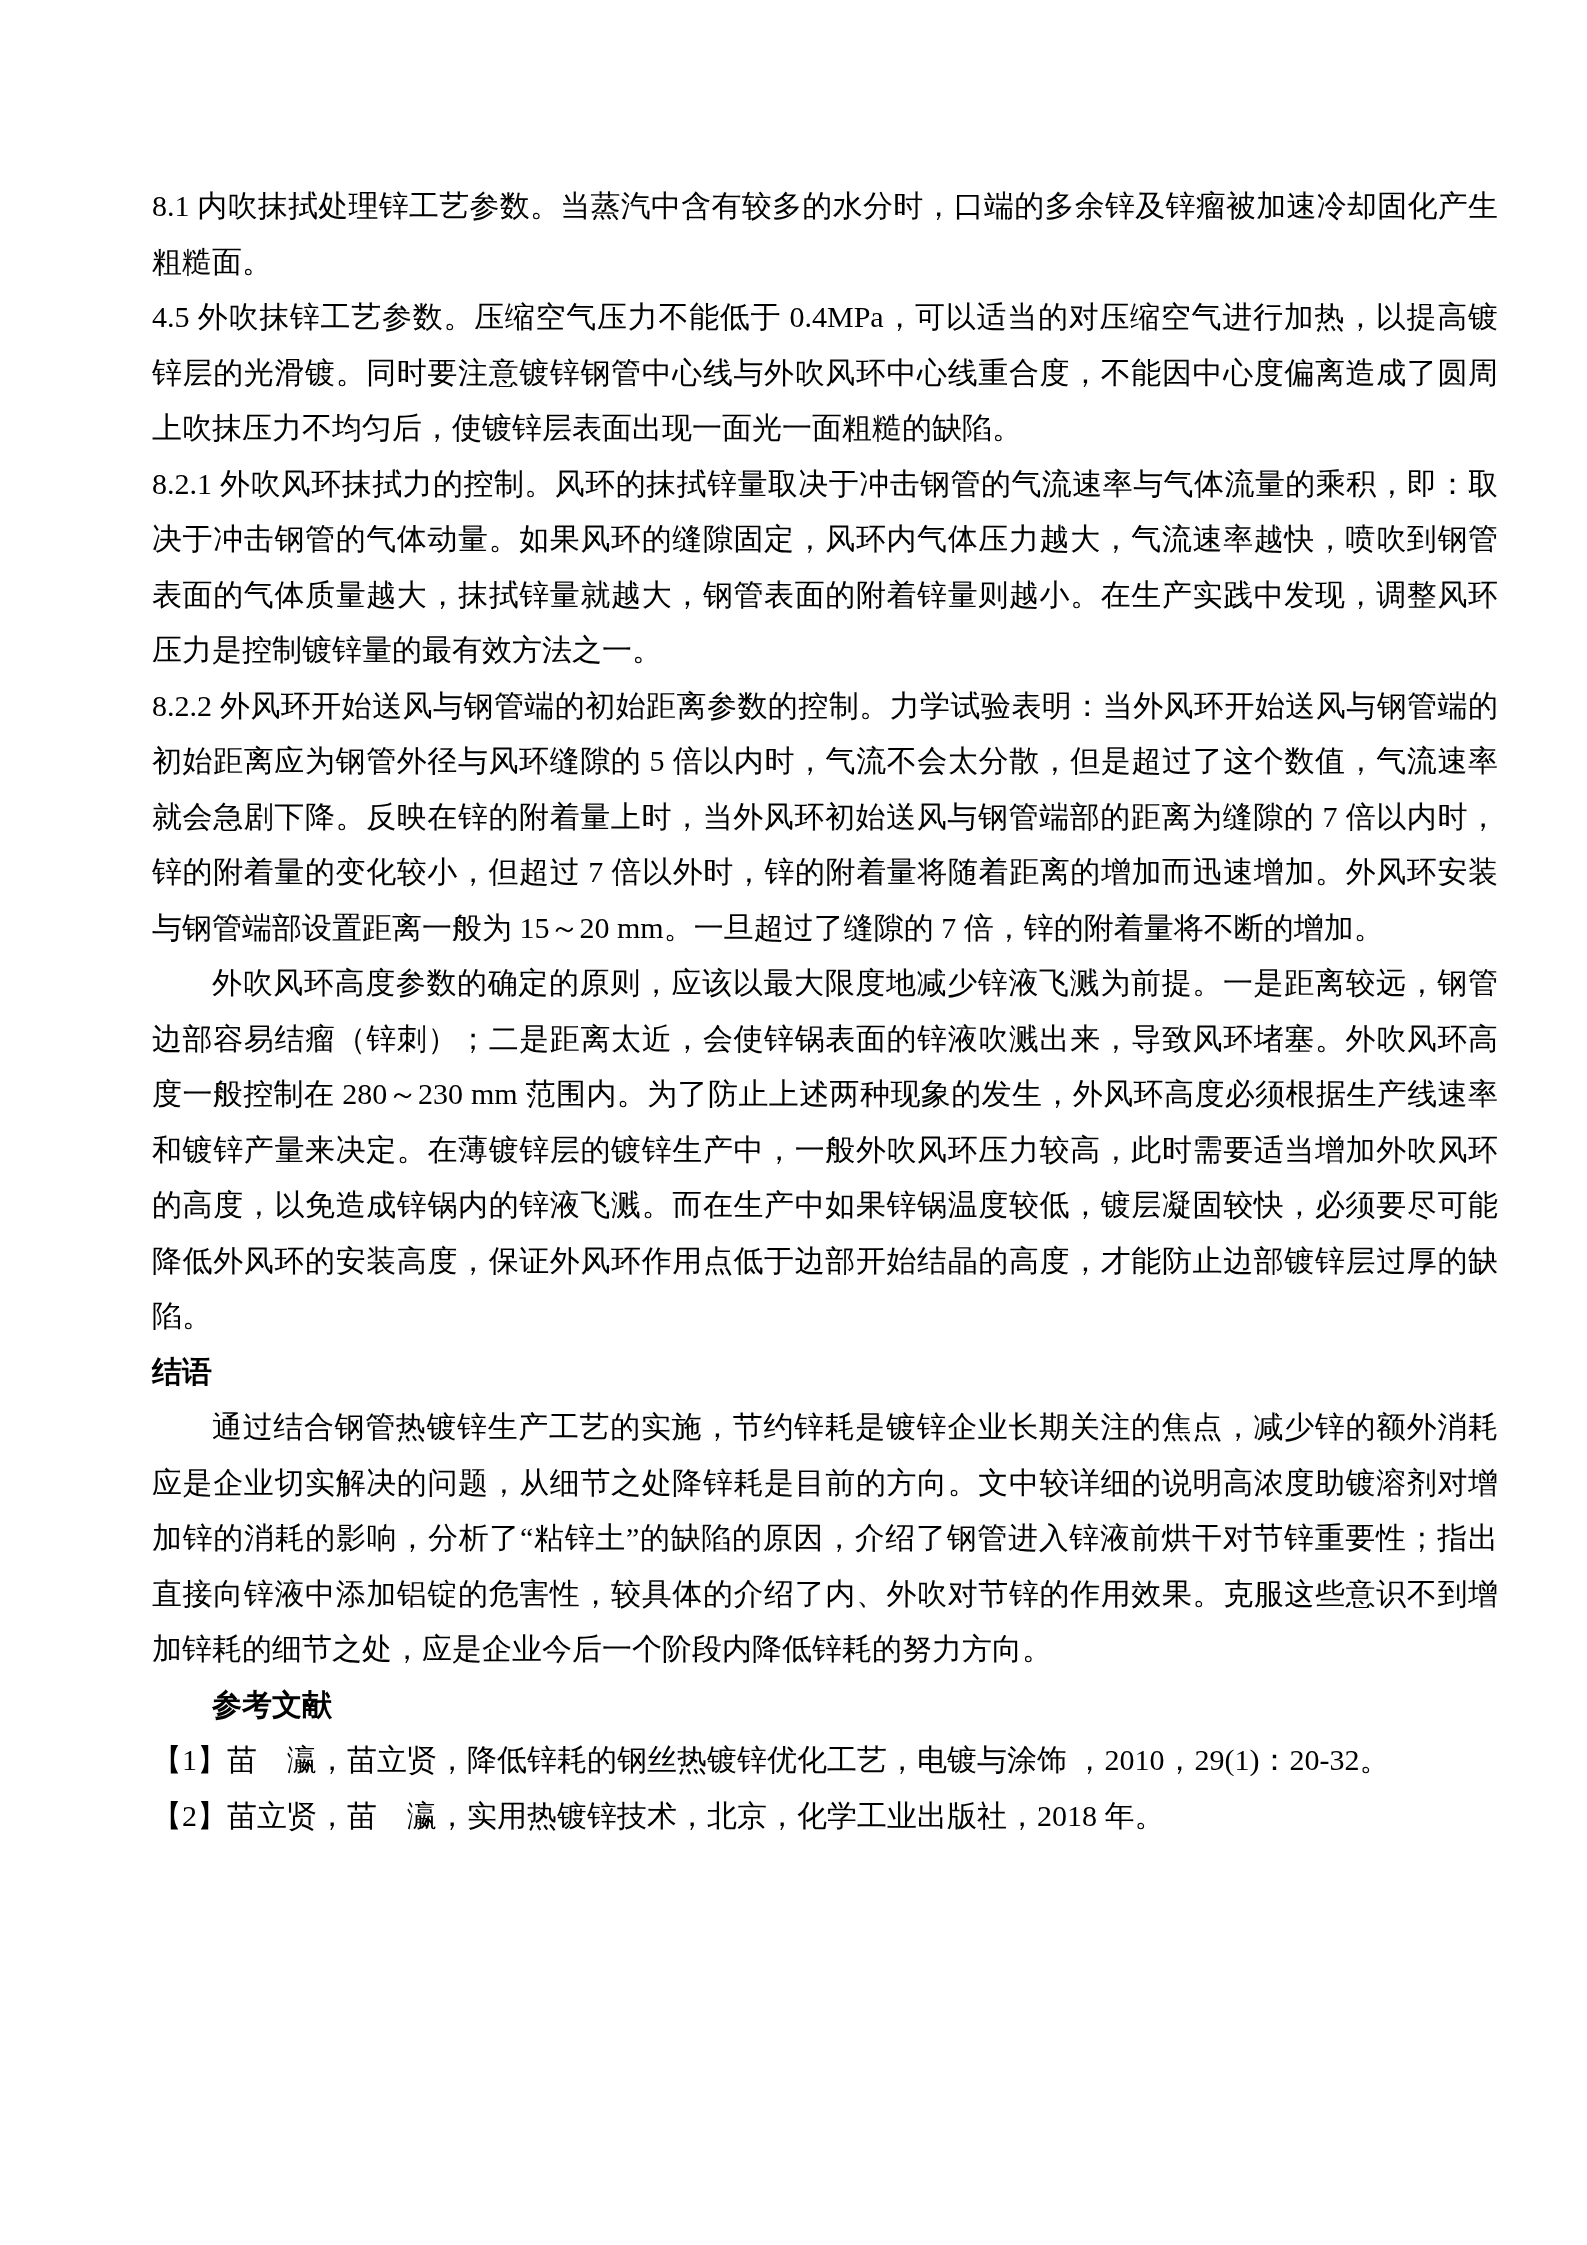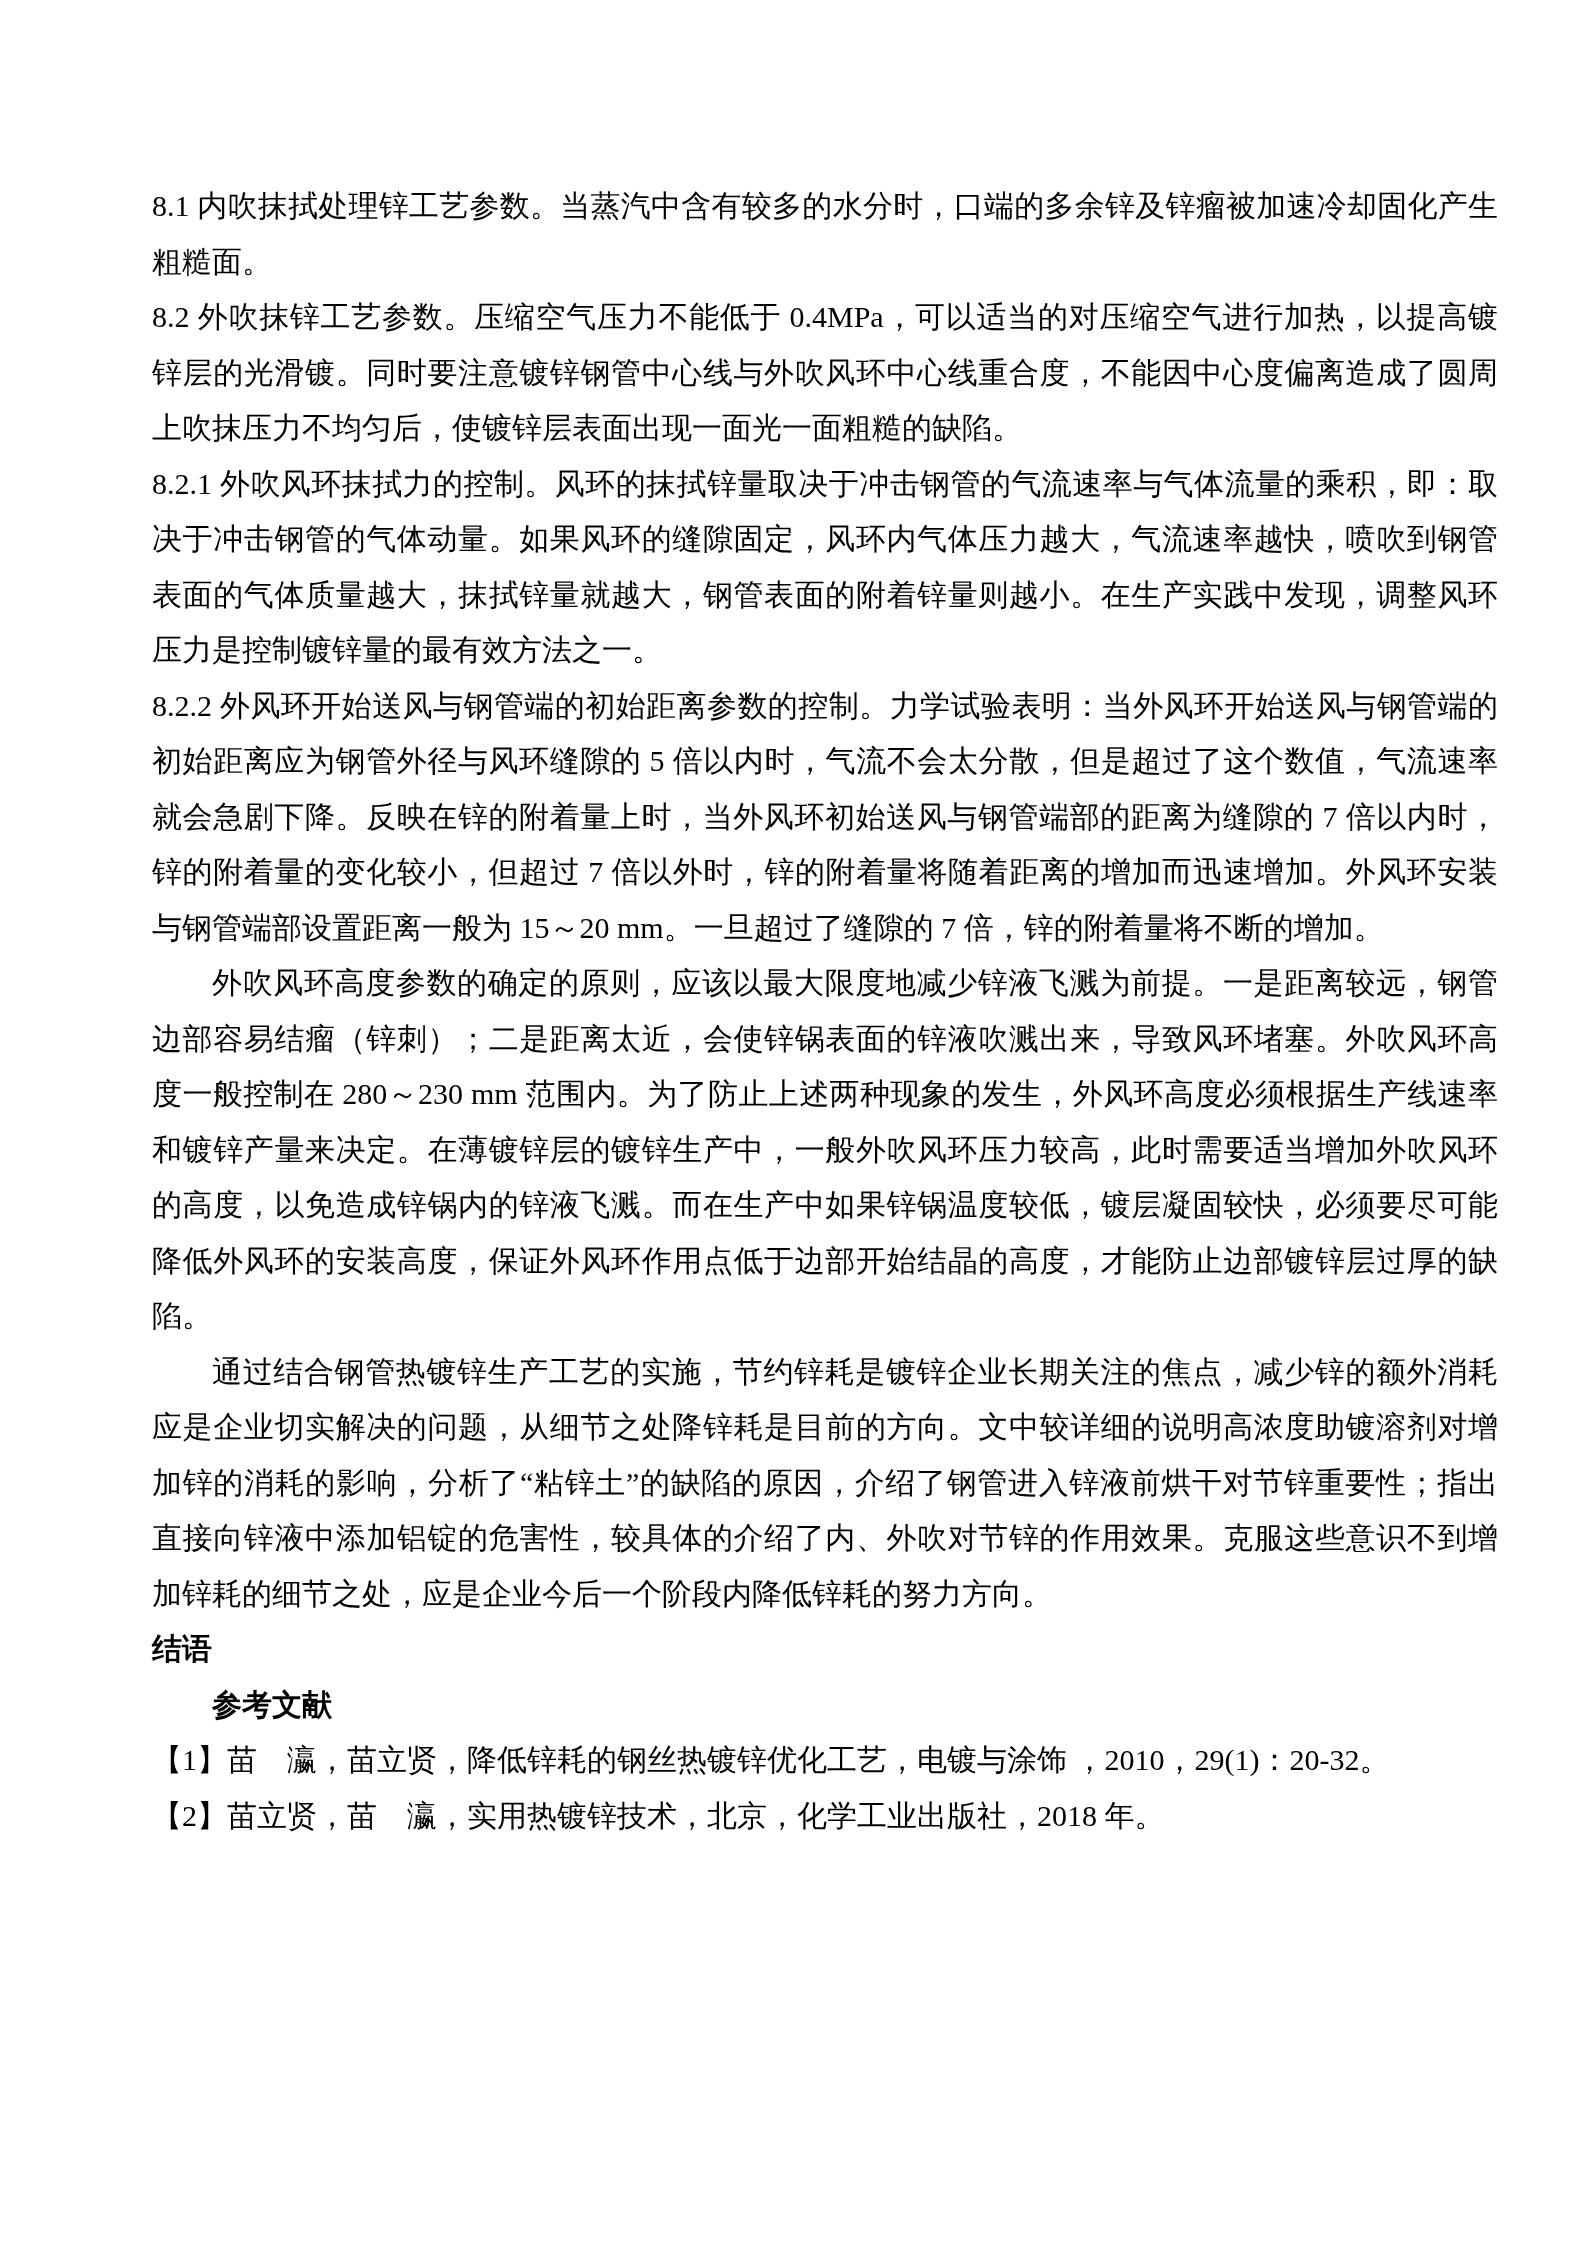--- a/index.html
+++ b/index.html
@@ -42,32 +42,32 @@
 </style>
 </head>
 <body>
 
 <div class="page">
   <div class="content">
 
     <p class="para">8.1 内吹抹拭处理锌工艺参数。当蒸汽中含有较多的水分时，口端的多余锌及锌瘤被加速冷却固化产生粗糙面。</p>
 
 
-    <p class="para">8.2 外吹抹锌工艺参数。压缩空气压力不能低于 0.4MPa，可以适当的对压缩空气进行加热，以提高镀锌层的光滑镀。同时要注意镀锌钢管中心线与外吹风环中心线重合度，不能因中心度偏离造成了圆周上吹抹压力不均匀后，使镀锌层表面出现一面光一面粗糙的缺陷。</p>
+    <p class="para">4.5 外吹抹锌工艺参数。压缩空气压力不能低于 0.4MPa，可以适当的对压缩空气进行加热，以提高镀锌层的光滑镀。同时要注意镀锌钢管中心线与外吹风环中心线重合度，不能因中心度偏离造成了圆周上吹抹压力不均匀后，使镀锌层表面出现一面光一面粗糙的缺陷。</p>
 
     <p class="para">8.2.1 外吹风环抹拭力的控制。风环的抹拭锌量取决于冲击钢管的气流速率与气体流量的乘积，即：取决于冲击钢管的气体动量。如果风环的缝隙固定，风环内气体压力越大，气流速率越快，喷吹到钢管表面的气体质量越大，抹拭锌量就越大，钢管表面的附着锌量则越小。在生产实践中发现，调整风环压力是控制镀锌量的最有效方法之一。</p>
 
     <p class="para">8.2.2 外风环开始送风与钢管端的初始距离参数的控制。力学试验表明：当外风环开始送风与钢管端的初始距离应为钢管外径与风环缝隙的 5 倍以内时，气流不会太分散，但是超过了这个数值，气流速率就会急剧下降。反映在锌的附着量上时，当外风环初始送风与钢管端部的距离为缝隙的 7 倍以内时，锌的附着量的变化较小，但超过 7 倍以外时，锌的附着量将随着距离的增加而迅速增加。外风环安装与钢管端部设置距离一般为 15～20 mm。一旦超过了缝隙的 7 倍，锌的附着量将不断的增加。</p>
 
 
     <p class="para indent">外吹风环高度参数的确定的原则，应该以最大限度地减少锌液飞溅为前提。一是距离较远，钢管边部容易结瘤（锌刺）；二是距离太近，会使锌锅表面的锌液吹溅出来，导致风环堵塞。外吹风环高度一般控制在 280～230 mm 范围内。为了防止上述两种现象的发生，外风环高度必须根据生产线速率和镀锌产量来决定。在薄镀锌层的镀锌生产中，一般外吹风环压力较高，此时需要适当增加外吹风环的高度，以免造成锌锅内的锌液飞溅。而在生产中如果锌锅温度较低，镀层凝固较快，必须要尽可能降低外风环的安装高度，保证外风环作用点低于边部开始结晶的高度，才能防止边部镀锌层过厚的缺陷。</p>
 
+    <p class="para heading">结语</p>
+
     <p class="para indent">通过结合钢管热镀锌生产工艺的实施，节约锌耗是镀锌企业长期关注的焦点，减少锌的额外消耗应是企业切实解决的问题，从细节之处降锌耗是目前的方向。文中较详细的说明高浓度助镀溶剂对增加锌的消耗的影响，分析了“粘锌土”的缺陷的原因，介绍了钢管进入锌液前烘干对节锌重要性；指出直接向锌液中添加铝锭的危害性，较具体的介绍了内、外吹对节锌的作用效果。克服这些意识不到增加锌耗的细节之处，应是企业今后一个阶段内降低锌耗的努力方向。</p>
-
-    <p class="para heading">结语</p>
 
     <p class="para heading indent">参考文献</p>
 
     <p class="para">【1】苗　瀛，苗立贤，降低锌耗的钢丝热镀锌优化工艺，电镀与涂饰 ，2010，29(1)：20-32。</p>
 
     <p class="para">【2】苗立贤，苗　瀛，实用热镀锌技术，北京，化学工业出版社，2018 年。</p>
 
   </div>
 </div>
 

